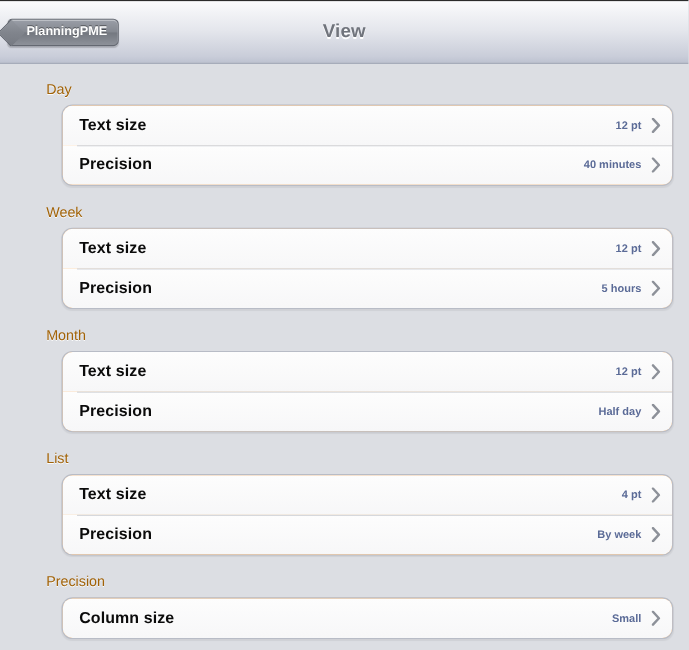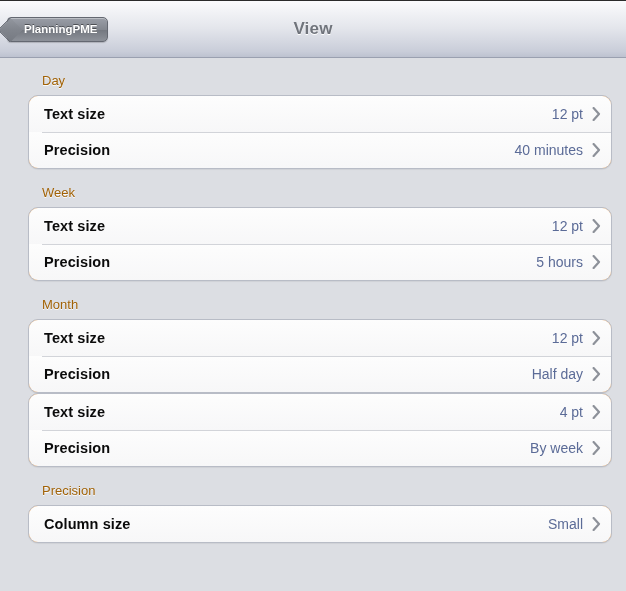--- a/index.html
+++ b/index.html
@@ -108,20 +108,21 @@
   .section:first-child .section-header {
     padding-top: 15px;
   }
 
   .group {
     background: #fdba74;
     border: 1px solid #b8bcc6;
     border-radius: 10px;
     box-shadow: 0 1px 1px rgba(0,0,0,0.06);
     overflow: hidden;
+    margin-left: 28px;
   }
 
   .row {
     position: relative;
     display: flex;
     align-items: center;
     height: 36px;
     padding: 0 10px 0 15px;
     background: linear-gradient(to bottom, #fdfdfd 0%, #f7f7f8 100%);
     cursor: default;
@@ -140,24 +141,25 @@
     flex: 0 0 auto;
     font-size: 14.5px;
     font-weight: bold;
     color: #0b0b0b;
     letter-spacing: 0.1px;
   }
   .row-spacer {
     flex: 1 1 auto;
   }
   .row-value {
-    font-size: 14px;
+    font-size: 10px;
     color: #5b6b97;
     margin-right: 9px;
     white-space: nowrap;
+    font-weight: bold;
   }
   .chevron {
     flex: 0 0 auto;
     width: 9px;
     height: 14px;
     display: block;
     color: #8d9199;
   }
   .chevron svg {
     display: block;
@@ -244,20 +246,21 @@
             <span class="row-value">Half day</span>
             <span class="chevron">
               <svg viewBox="0 0 9 14" width="9" height="14" aria-hidden="true">
                 <path d="M1.6 1.1 L7 7 L1.6 12.9" fill="none" stroke="currentColor" stroke-width="2.2" stroke-linecap="round" stroke-linejoin="round"></path>
               </svg>
             </span>
           </div>
         </div>
       </div>
       <div class="section">
+        <div class="section-header">List</div>
         <div class="group">
           <div class="row">
             <span class="row-label">Text size</span>
             <span class="row-spacer"></span>
             <span class="row-value">4 pt</span>
             <span class="chevron">
               <svg viewBox="0 0 9 14" width="9" height="14" aria-hidden="true">
                 <path d="M1.6 1.1 L7 7 L1.6 12.9" fill="none" stroke="currentColor" stroke-width="2.2" stroke-linecap="round" stroke-linejoin="round"></path>
               </svg>
             </span>

